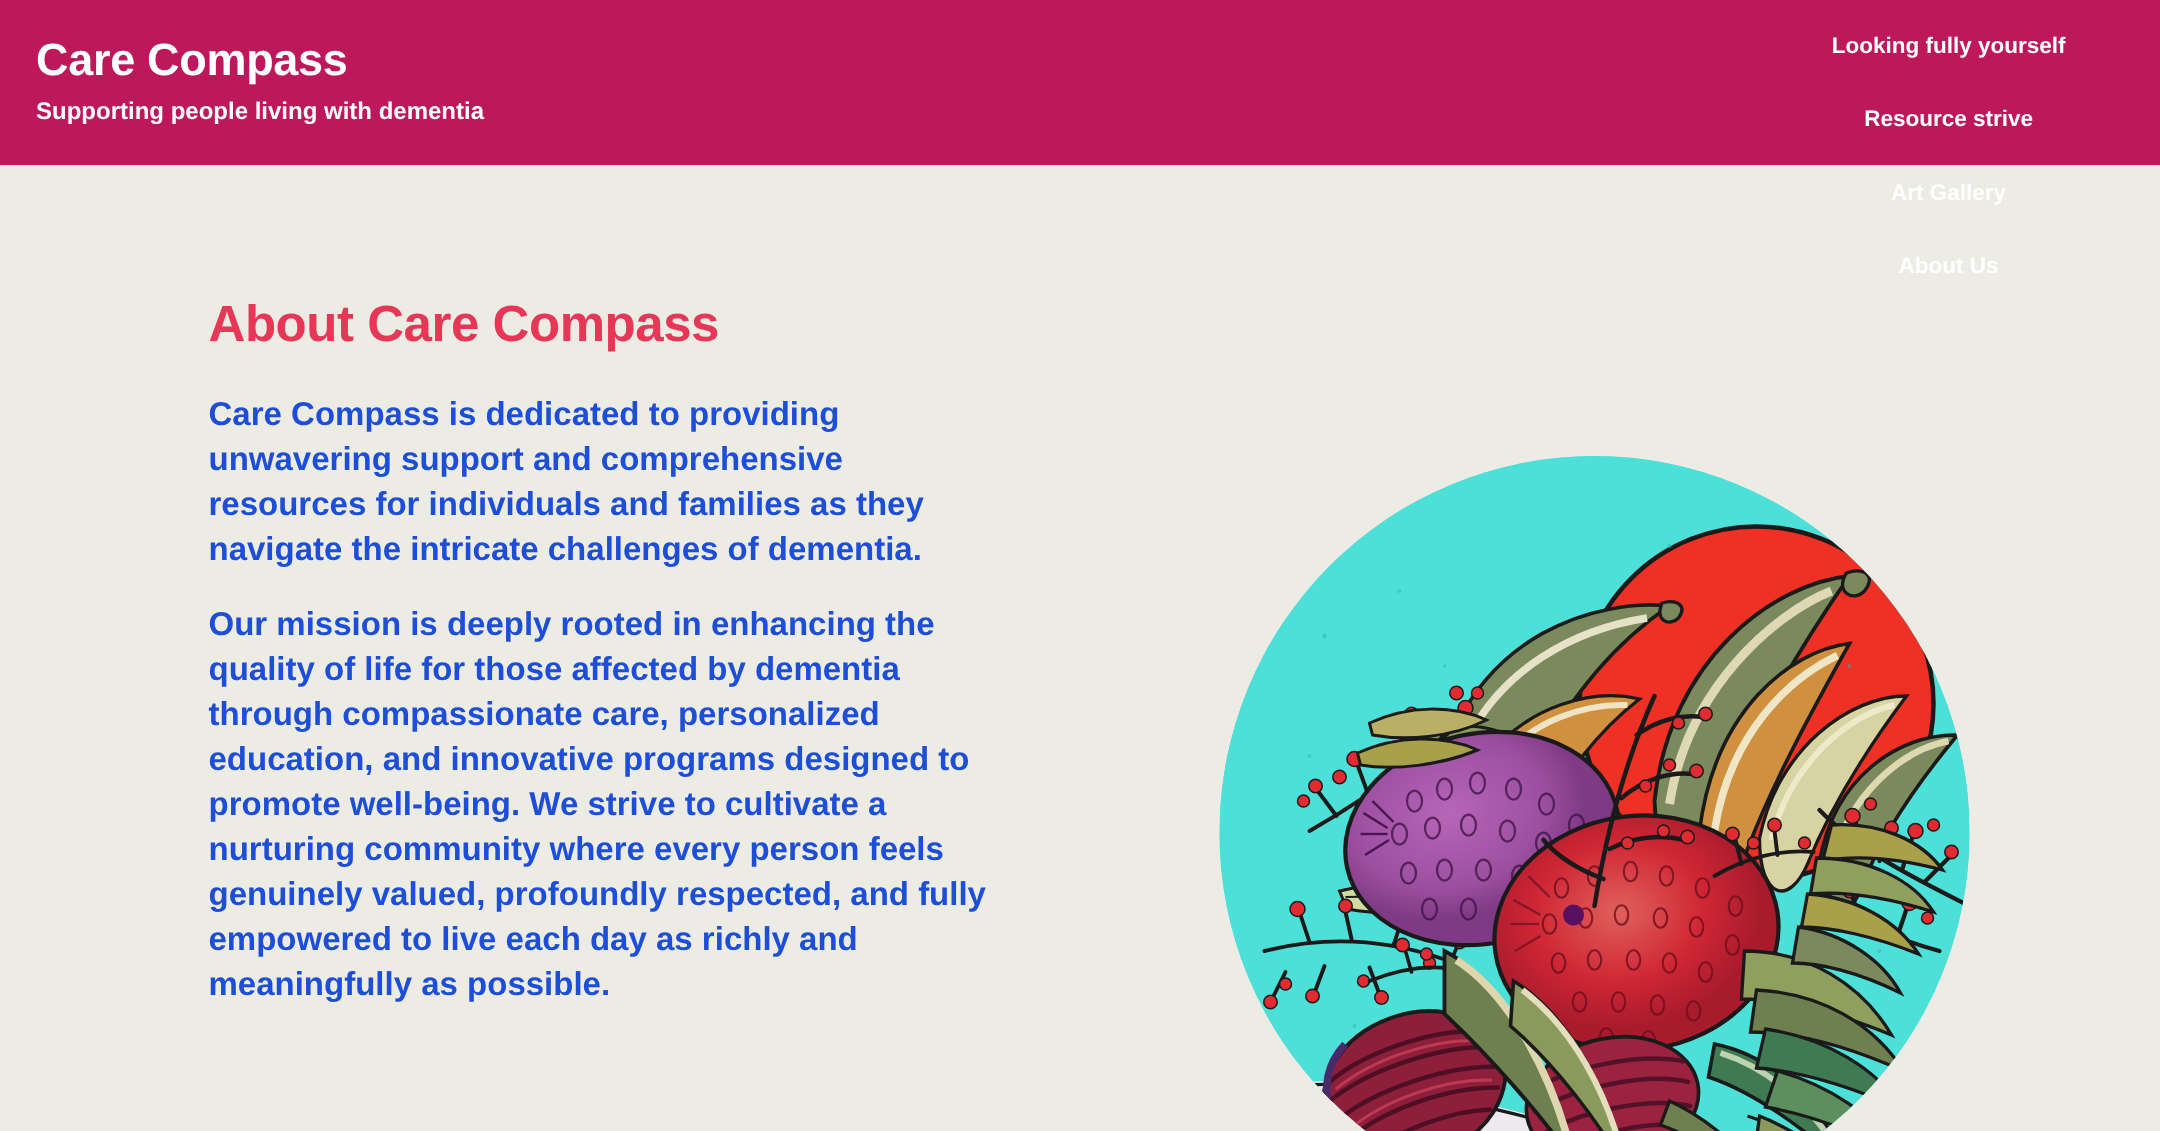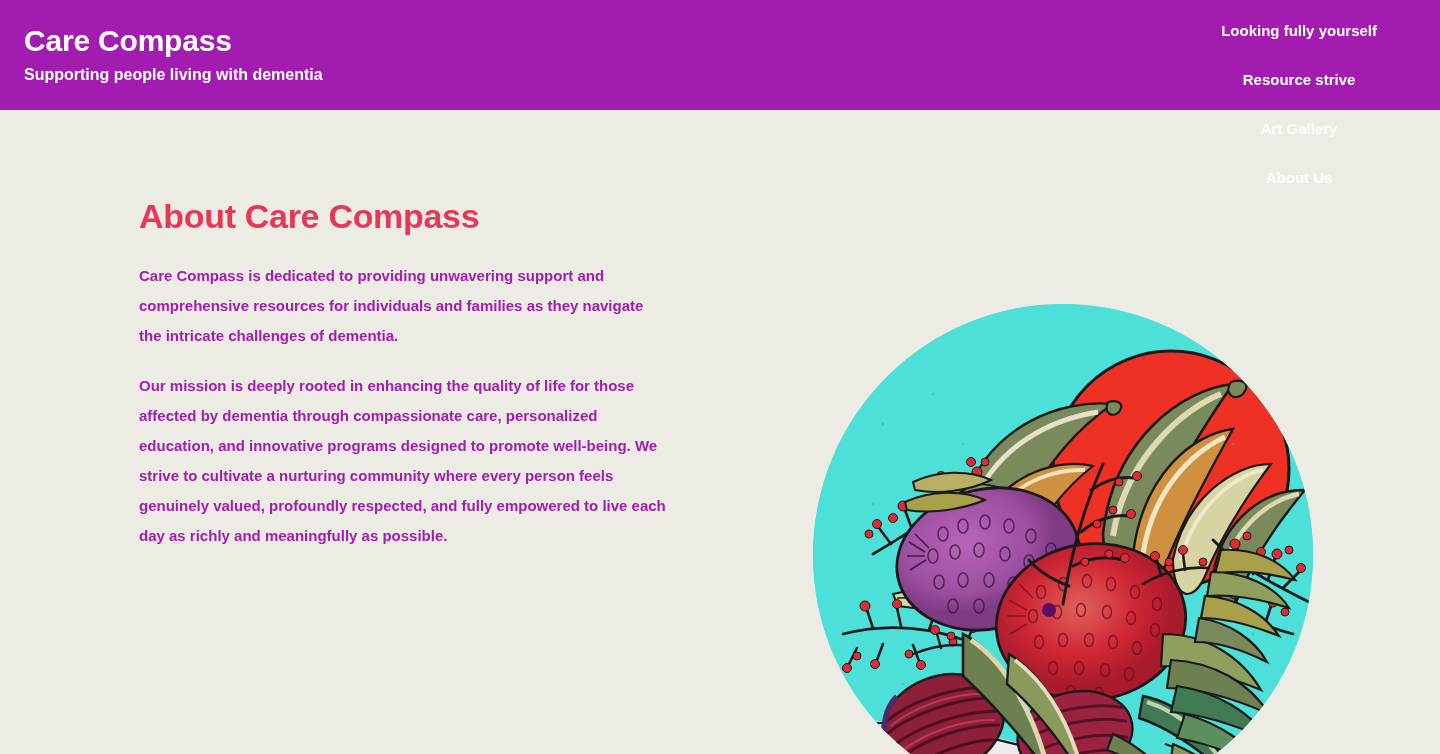--- a/index.html
+++ b/index.html
@@ -9,21 +9,21 @@
     width: 1440px;
     height: 754px;
     background: #edece4;
     font-family: "Liberation Sans", sans-serif;
     overflow: hidden;
   }
 
   
   .site-header {
     height: 110px;
-    background: #a21caf;
+    background: #be185d;
     display: flex;
     align-items: center;
     justify-content: space-between;
     padding: 0 63px 0 24px;
   }
   .brand { display: flex; flex-direction: column; justify-content: center; }
   .brand-title {
     color: #ffffff;
     font-size: 30px;
     font-weight: bold;
@@ -61,22 +61,22 @@
   }
   .about-heading {
     color: #e63757;
     font-size: 34px;
     font-weight: bold;
     margin: 0 0 26px 0;
     line-height: 1.1;
     letter-spacing: -0.3px;
   }
   .about-paragraph {
-    color: #a21caf;
-    font-size: 15px;
+    color: #1d4ed8;
+    font-size: 22px;
     font-weight: bold;
     line-height: 30px;
     margin: 0 0 20px 0;
     max-width: 530px;
   }
   .about-paragraph:last-child { margin-bottom: 0; }
 
   
   .artwork {
     position: absolute;

